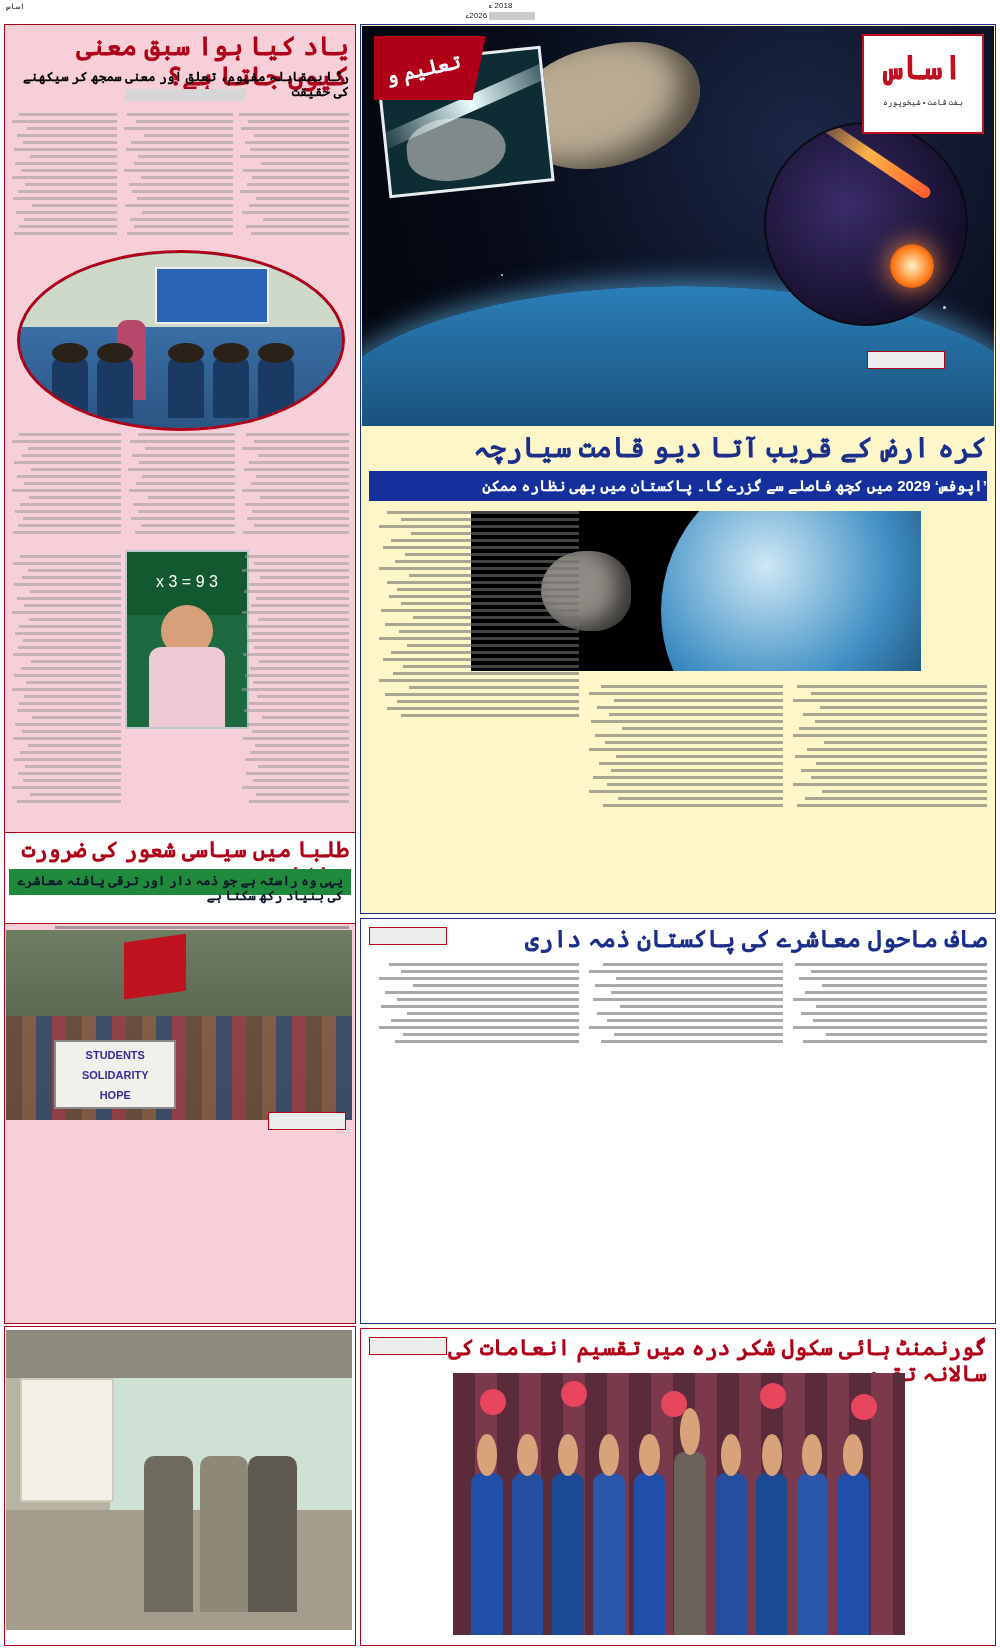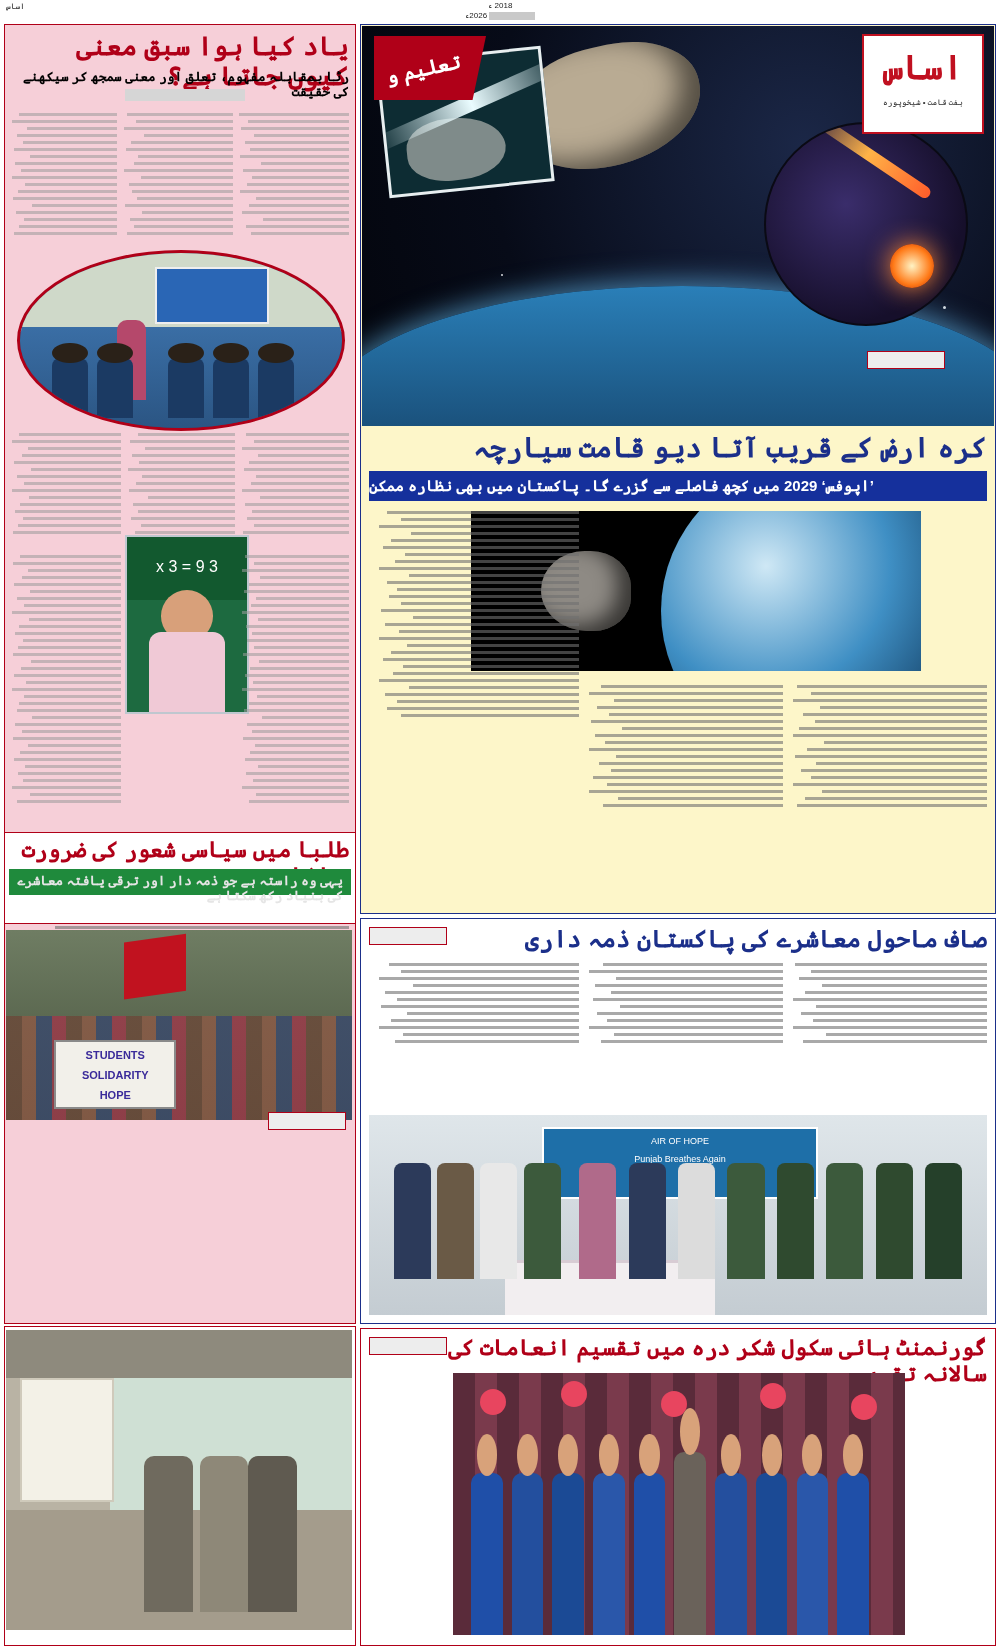--- a/index.html
+++ b/index.html
@@ -27,31 +27,31 @@
   .greek.dark i{background:#6f6f6f;opacity:.6;}
 
   .oval-photo{position:absolute;left:12px;top:225px;width:322px;height:175px;border-radius:50%;border:3px solid #b00018;overflow:hidden;background:#2b4a6b;}
   .oval-photo .rowdesk{position:absolute;left:0;bottom:0;width:100%;height:58%;background:linear-gradient(180deg,#3a6ea5 0%,#2b5583 100%);}
   .oval-photo .wall{position:absolute;left:0;top:0;width:100%;height:45%;background:#cfd9c9;}
   .oval-photo .board{position:absolute;left:42%;top:8%;width:34%;height:30%;background:#2a66b5;border:2px solid #eee;}
   .oval-photo .kid{position:absolute;bottom:6%;width:11%;height:34%;background:#1b3a63;border-radius:8px 8px 0 0;}
   .oval-photo .head{position:absolute;width:100%;height:34%;top:-26%;background:#2a2118;border-radius:50%;}
   .oval-photo .teacher{position:absolute;left:30%;bottom:16%;width:9%;height:46%;background:#b5486b;border-radius:10px 10px 0 0;}
 
-  .kid-photo{position:absolute;left:120px;top:510px;width:120px;height:175px;background:#1d6a40;border:2px solid #bfc7cf;overflow:hidden;}
+  .kid-photo{position:absolute;left:120px;top:525px;width:120px;height:175px;background:#1d6a40;border:2px solid #bfc7cf;overflow:hidden;}
   .kid-photo .chalk{position:absolute;left:0;top:0;width:100%;height:36%;background:#12592f;color:#fff;font-size:16px;text-align:center;line-height:60px;}
   .kid-photo .body{position:absolute;left:18%;bottom:0;width:64%;height:46%;background:#f0c9d6;border-radius:12px 12px 0 0;}
   .kid-photo .face{position:absolute;left:28%;bottom:40%;width:44%;height:30%;background:#d8a07a;border-radius:50%;}
 
   
   .colB{position:absolute;left:4px;top:1326px;width:352px;height:320px;background:#ffffff;box-sizing:border-box;border:1.5px solid #b00018;overflow:hidden;}
 
   .headline-b-wrap{position:absolute;left:4px;top:832px;width:352px;height:92px;background:#ffffff;box-sizing:border-box;border:1.5px solid #b00018;}
   .headline-b{position:absolute;right:6px;top:4px;width:338px;text-align:right;font-size:22px;font-weight:bold;color:#b00018;direction:rtl;}
-  .greenbar{position:absolute;left:4px;top:36px;width:342px;height:26px;background:#1f8a3c;color:#e5e5e5;font-size:13px;font-weight:bold;text-align:right;direction:rtl;padding:4px 8px 0 0;box-sizing:border-box;}
+  .greenbar{position:absolute;left:4px;top:36px;width:342px;height:26px;background:#1f8a3c;color:#0f172a;font-size:13px;font-weight:bold;text-align:right;direction:rtl;padding:4px 8px 0 0;box-sizing:border-box;}
 
   .march-photo{position:absolute;left:6px;top:930px;width:346px;height:190px;background:#5c6a4f;overflow:hidden;}
   .march-photo .sky{position:absolute;inset:0;background:linear-gradient(180deg,#6f7d63,#46523c);}
   .march-photo .flag{position:absolute;left:34%;top:4%;width:18%;height:30%;background:#c1121f;transform:skewY(-8deg);}
   .march-photo .banner{position:absolute;left:14%;bottom:6%;width:34%;height:34%;background:#f2f0ea;border:2px solid #8a8a8a;}
   .march-photo .banner span{display:block;color:#3a2a9a;font-size:11px;font-weight:bold;text-align:center;line-height:14px;padding-top:6px;direction:ltr;}
   .march-photo .crowd{position:absolute;left:0;bottom:0;width:100%;height:55%;background:repeating-linear-gradient(90deg,#6b4a3a 0 16px,#8a5a46 16px 30px,#3b4a6b 30px 46px,#9a3b4a 46px 60px);opacity:.85;}
 
   .school-photo{position:absolute;left:6px;top:1330px;width:346px;height:300px;background:#b9b3a4;overflow:hidden;}
   .school-photo .ceiling{position:absolute;left:0;top:0;width:100%;height:16%;background:#8e8a7d;}
@@ -74,21 +74,21 @@
   .circle-inset .ball{position:absolute;right:16%;bottom:18%;width:44px;height:44px;border-radius:50%;background:radial-gradient(circle,#fff3c4,#ff7a18 60%,#b02000);box-shadow:0 0 26px #ff8c3a;}
 
   .logo-asas{position:absolute;right:10px;top:8px;width:118px;height:96px;background:#ffffff;border:2px solid #c01020;}
   .logo-asas .word{display:block;text-align:center;font-size:34px;font-weight:bold;color:#c01020;line-height:62px;direction:rtl;}
   .logo-asas .sub{display:block;text-align:center;font-size:8px;color:#333;direction:rtl;}
 
   .tag-teaching{position:absolute;left:12px;top:10px;width:112px;height:64px;background:#b00018;color:#fff;font-size:20px;font-weight:bold;text-align:center;line-height:64px;direction:rtl;clip-path:polygon(0 0,100% 0,88% 100%,0 100%);}
   .tag-teaching span{display:inline-block;transform:rotate(-12deg);}
 
   .headline-c{position:absolute;right:8px;top:406px;width:620px;text-align:right;font-size:28px;font-weight:bold;color:#1b2f8a;direction:rtl;}
-  .bluebar{position:absolute;left:8px;top:446px;width:618px;height:30px;background:#15309c;color:#fff;font-size:15px;font-weight:bold;text-align:left;line-height:30px;direction:rtl;}
+  .bluebar{position:absolute;left:8px;top:446px;width:618px;height:30px;background:#15309c;color:#fff;font-size:15px;font-weight:bold;text-align:right;line-height:30px;direction:rtl;}
 
   .earth-ast{position:absolute;left:110px;top:486px;width:450px;height:160px;background:#000;overflow:hidden;}
   .earth-ast .earth{position:absolute;right:-40px;top:-50px;width:300px;height:300px;border-radius:50%;background:radial-gradient(circle at 35% 35%,#cfe8f5 0%,#3f8fc4 45%,#0e3558 85%);}
   .earth-ast .ast2{position:absolute;left:70px;top:40px;width:90px;height:80px;background:#8e8a84;border-radius:52% 48% 45% 55%;box-shadow:inset -14px -6px 20px rgba(0,0,0,.6);}
 
   .colD{position:absolute;left:360px;top:918px;width:636px;height:406px;box-sizing:border-box;border:1.5px solid #1b2f8a;background:#ffffff;overflow:hidden;}
   .headline-d{position:absolute;right:8px;top:6px;width:500px;text-align:right;font-size:24px;font-weight:bold;color:#1b2f8a;direction:rtl;}
   .group-photo{position:absolute;left:8px;top:196px;width:618px;height:200px;background:#cdd6dc;overflow:hidden;}
   .group-photo .wall{position:absolute;inset:0;background:linear-gradient(180deg,#dfe6ea,#c4ccd2);}
   .group-photo .backdrop{position:absolute;left:28%;top:6%;width:44%;height:34%;background:#1e6fa8;border:2px solid #fff;}
@@ -576,40 +576,20 @@
         <i style="width:96%"></i>
         <i style="width:90%"></i>
         <i style="width:98%"></i>
         <i style="width:85%"></i>
         <i style="width:93%"></i>
         <i style="width:99%"></i>
         <i style="width:87%"></i>
         <i style="width:91%"></i>
     </div>
 
-    <div class="group-photo">
-      <div class="wall"></div>
-      <div class="backdrop">
-        <span>AIR OF HOPE</span>
-        <span>Punjab Breathes Again</span>
-      </div>
-      <div class="table"></div>
-      <div class="p" style="left:4%;background:#2c3a5a;"></div>
-      <div class="p" style="left:11%;background:#6a5a46;"></div>
-      <div class="p" style="left:18%;background:#e8e8e8;"></div>
-      <div class="p" style="left:25%;background:#3c5a3c;"></div>
-      <div class="p" style="left:34%;background:#b06a8a;"></div>
-      <div class="p" style="left:42%;background:#2c3a5a;"></div>
-      <div class="p" style="left:50%;background:#dcdcdc;"></div>
-      <div class="p" style="left:58%;background:#3c5a3c;"></div>
-      <div class="p" style="left:66%;background:#2f4a2f;"></div>
-      <div class="p" style="left:74%;background:#3c5a3c;"></div>
-      <div class="p" style="left:82%;background:#2f4a2f;"></div>
-      <div class="p" style="left:90%;background:#25402a;"></div>
-    </div>
   </div>
 
   <div class="colE">
     <div class="headline-e">گورنمنٹ ہائی سکول شکر درہ میں تقسیم انعامات کی سالانہ تقریب</div>
     <div class="badge" style="left:8px;top:8px;width:76px;"></div>
     <div class="award-photo">
       <div class="curtain"></div>
       <div class="flower" style="left:6%;top:6%;"></div>
       <div class="flower" style="left:24%;top:3%;"></div>
       <div class="flower" style="left:46%;top:7%;"></div>

